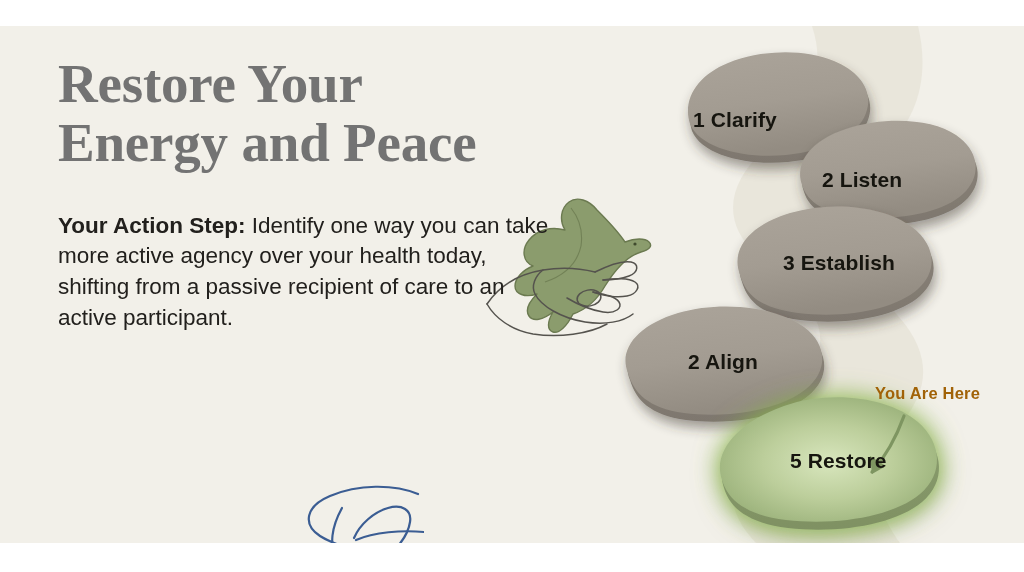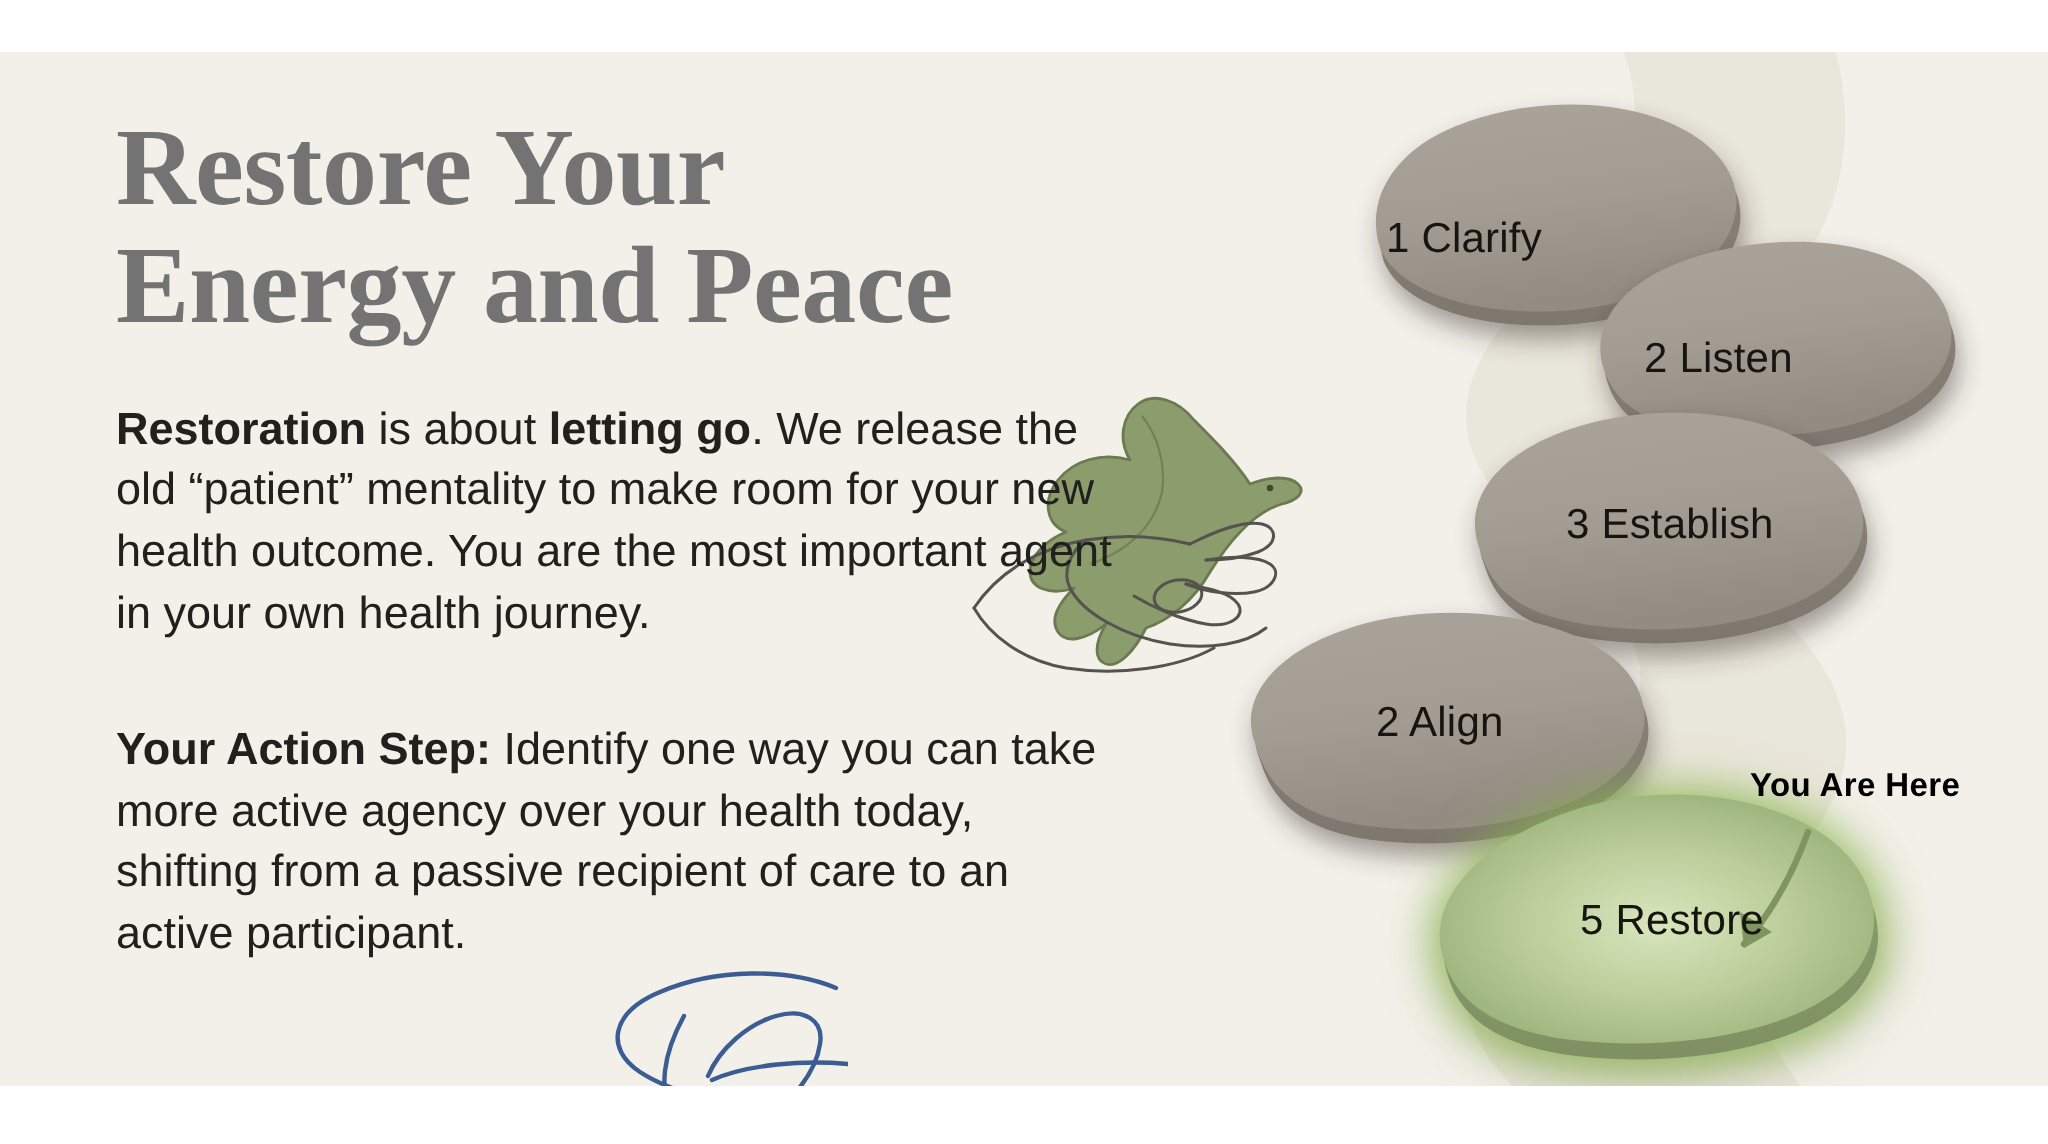--- a/index.html
+++ b/index.html
@@ -74,40 +74,41 @@
     pointer-events: none;
   }
 
   
   #stone-scene {
     position: absolute;
     left: 600px;
     top: 0;
     width: 424px;
     height: 394px;
+    font-weight: bold;
   }
   #stone-scene svg { display: block; }
 
   .stone-label {
     position: absolute;
     font-family: "Liberation Sans", sans-serif;
     font-size: 21px;
     color: #16150f;
     white-space: nowrap;
     letter-spacing: 0.1px;
   }
 
   #you-are-here {
     position: absolute;
     left: 875px;
     top: 358px;
     font-family: "Liberation Sans", sans-serif;
     font-size: 16.5px;
     font-weight: 700;
-    color: #000000;
+    color: #a16207;
     letter-spacing: 0.2px;
     white-space: nowrap;
   }
 
   #signature {
     position: absolute;
     left: 898px;
     top: 478px;
     width: 126px;
     height: 94px;
@@ -317,20 +318,19 @@
                    C 76 34, 62 46, 56 60"></path>
           <path d="M 126 54 C 104 52, 76 54, 58 62"></path>
           <path d="M 30 76 C 48 86, 76 90, 98 86"></path>
         </g>
       </svg>
     </div>
 
     <div id="text-col">
       <h1 id="headline">Restore Your
 Energy and Peace</h1>
-      <p id="para-1" class="body-para"><b>Restoration</b><span> is about </span><b>letting go</b><span>. We release the old “patient” mentality to make room for your new health outcome. You are the most important agent in your own health journey.</span></p>
       <p id="para-2" class="body-para"><b>Your Action Step:</b><span> Identify one way you can take more active agency over your health today, shifting from a passive recipient of care to an active participant.</span></p>
     </div>
 
     <div id="you-are-here">You Are Here</div>
 
   </div>
 </div>
 
 </body></html>

